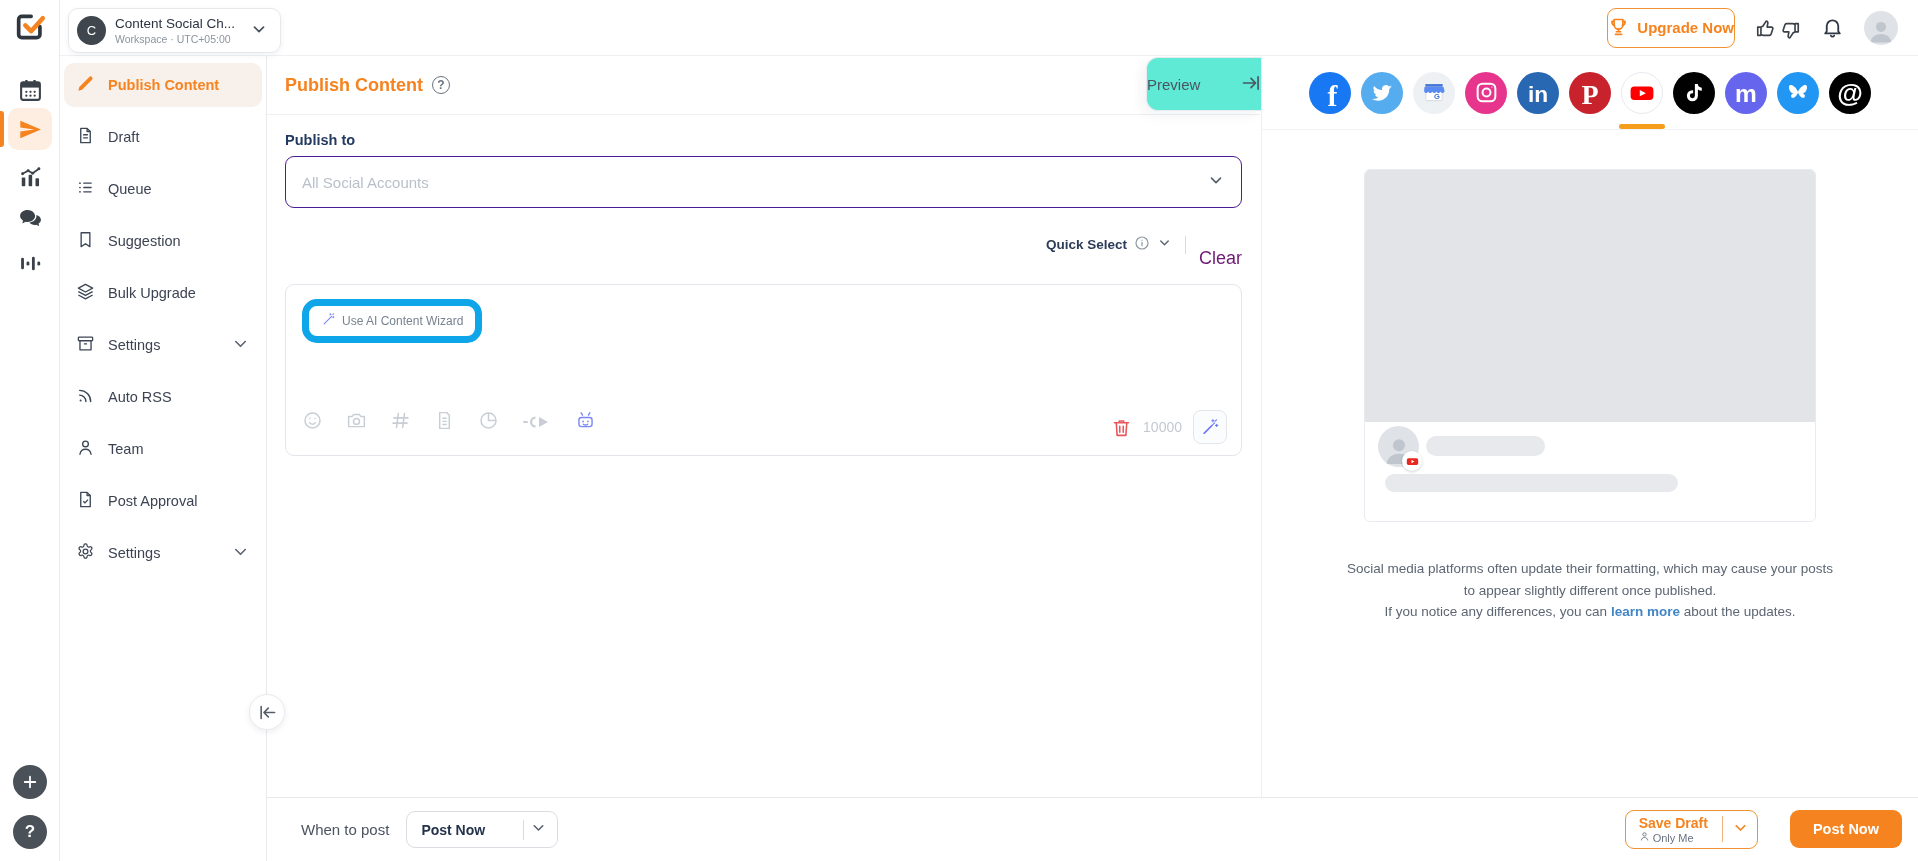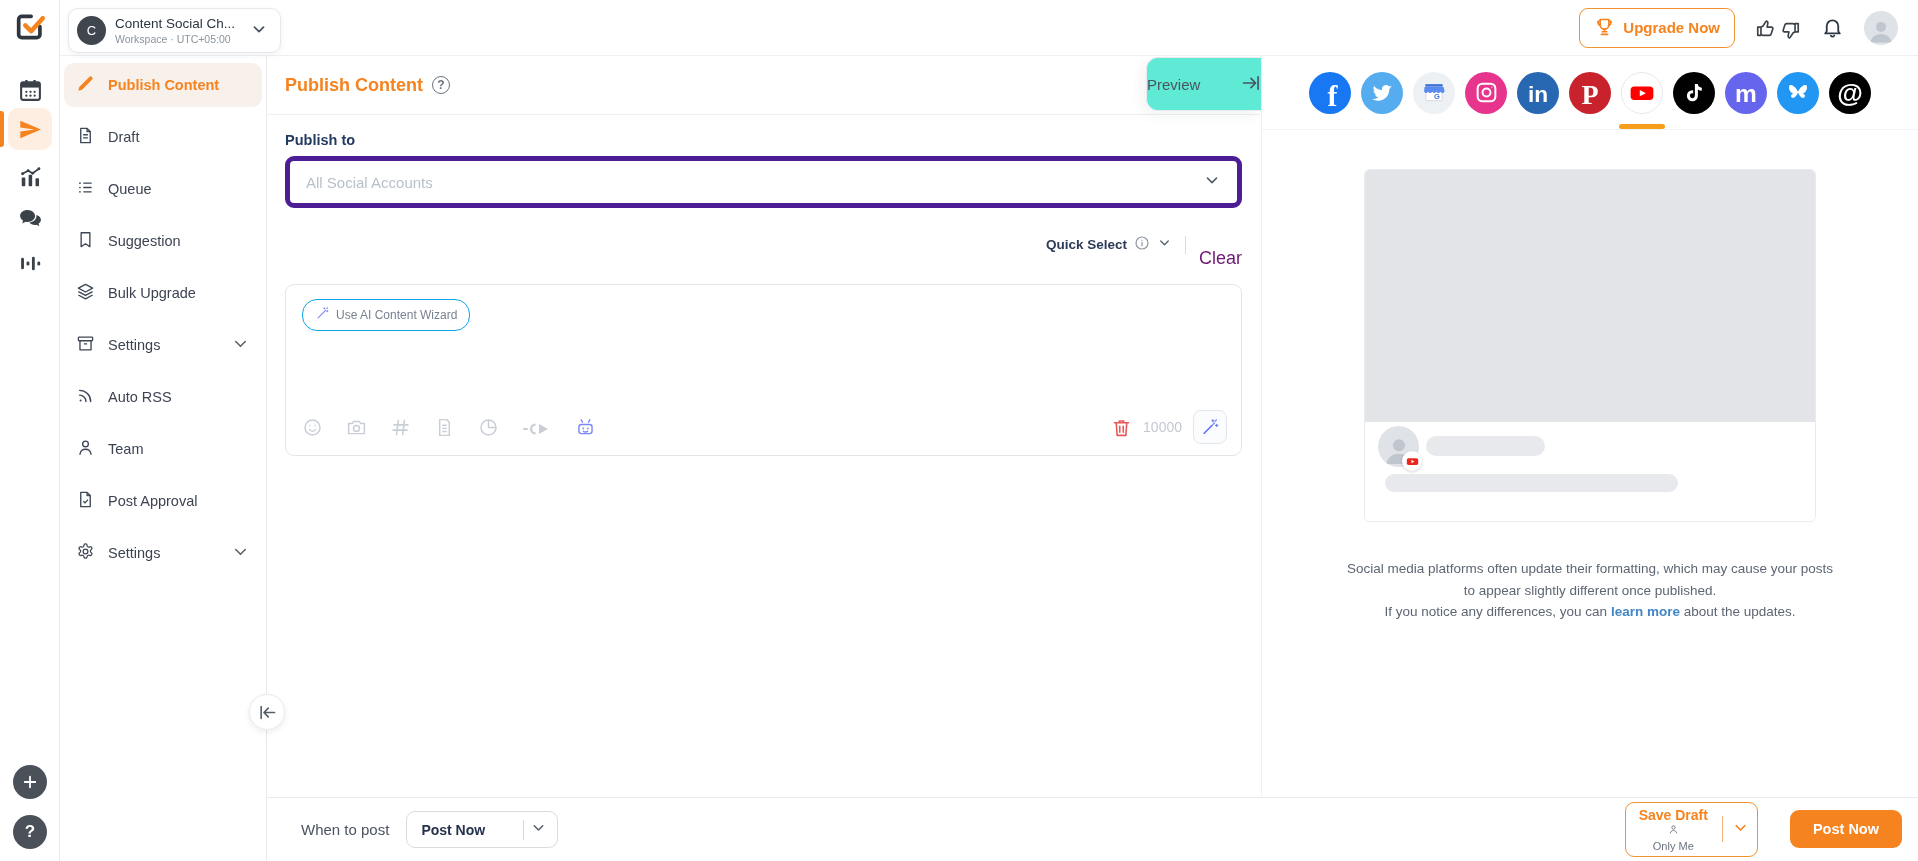--- a/index.html
+++ b/index.html
@@ -16,50 +16,50 @@
   .rail-active-bar { position:absolute; left:0; top:111px; width:4px; height:36px; background:#f5831f; border-radius:0 3px 3px 0; }
   .rail-bottom { position:absolute; left:13px; width:34px; height:34px; border-radius:50%; background:#4a5159; color:#fff; display:flex; align-items:center; justify-content:center; font-size:19px; font-weight:bold; cursor:pointer; }
 
   
   .topbar { position:absolute; left:60px; right:0; top:0; height:56px; background:#fff; border-bottom:1px solid #eef0f3; z-index:30; display:flex; align-items:center; }
   .workspace-card { position:absolute; left:8px; top:8px; height:45px; min-width:196px; background:#fff; border:1px solid #e6e8ec; border-radius:10px; box-shadow:0 2px 6px rgba(20,30,50,.06); display:flex; align-items:center; padding:0 12px 0 8px; gap:9px; cursor:pointer; }
   .ws-avatar { width:29px; height:29px; border-radius:50%; background:#3f464e; color:#fff; font-size:13px; display:flex; align-items:center; justify-content:center; }
   .ws-name { font-size:13.5px; font-weight:normal; color:#2b3440; line-height:1.25; }
   .ws-sub { font-size:10.5px; color:#8b949e; }
   .topbar-right { margin-left:auto; display:flex; align-items:center; gap:20px; padding-right:20px; }
-  .upgrade-btn { display:flex; align-items:center; gap:8px; border:1.5px solid #f0922f; border-radius:9px; padding:7px 14px; color:#f5831f; font-size:15px; font-weight:bold; background:#fff; cursor:pointer; }
+  .upgrade-btn { display:flex; align-items:center; gap:8px; border:1.5px solid #f0922f; border-radius:9px; padding:7px 0; color:#f5831f; font-size:15px; font-weight:bold; background:#fff; cursor:pointer; }
   .thumbs { display:flex; align-items:center; gap:2px; }
   .icon-btn { background:none; border:none; cursor:pointer; display:flex; align-items:center; }
   .user-avatar { width:34px; height:34px; border-radius:50%; background:#dfe3e8; overflow:hidden; display:flex; align-items:flex-end; justify-content:center; cursor:pointer; }
 
   
   .sidebar { position:absolute; left:60px; top:56px; width:207px; bottom:0; background:#fff; border-right:1px solid #e8eaee; z-index:20; padding-top:7px; }
   .side-item { height:44px; margin:0 4px 8px 4px; display:flex; align-items:center; gap:13px; padding:0 12px; border-radius:10px; font-size:14.5px; color:#3c4352; cursor:pointer; }
   .side-item svg { width:19px; height:19px; flex:none; }
   .side-item.active { background:#f8f0ea; color:#f5831f; font-weight:bold; }
   .side-chevron { margin-left:auto; }
 
   
   .main { position:absolute; left:267px; top:56px; width:993px; bottom:64px; background:#fff; }
   .main-header { height:59px; border-bottom:1px solid #eef0f3; display:flex; align-items:center; padding:0 18px; gap:9px; }
   .main-title { font-size:18px; font-weight:bold; color:#f5831f; }
   .preview-tab { position:absolute; left:879px; top:1px; width:115px; height:54px; background:#5eead4; border:1px solid #e9ebee; border-right:none; border-radius:12px 0 0 12px; box-shadow:-5px 5px 12px rgba(20,30,50,.05); display:flex; align-items:center; justify-content:space-between; gap:9px; font-size:15px; color:#4a5563; cursor:pointer; z-index:26; }
   .publish-to { margin:17px 18px 8px; font-size:14.5px; font-weight:bold; color:#233a60; }
-  .account-select { margin:0 18px; height:52px; border:5px solid #4c1d95; border-radius:9px; display:flex; align-items:center; padding:0 16px; cursor:pointer; }
+  .account-select { margin:0 18px; height:52px; border:1px solid #4c1d95; border-radius:9px; display:flex; align-items:center; padding:0 16px; cursor:pointer; }
   .account-placeholder { font-size:15px; color:#b9c0ca; }
   .account-select .chev { margin-left:auto; }
   .quick-row { margin:12px 18px 0; display:flex; justify-content:flex-end; align-items:center; gap:7px; }
   .quick-label { font-size:13.5px; font-weight:bold; color:#2c3b58; cursor:pointer; }
   .vdivider { width:1px; height:18px; background:#d7dbe0; margin:0 6px; }
   .clear-label { font-size:18px; color:#701a75; cursor:pointer;margin-top:28px; }
   .composer { margin:15px 18px 0; height:172px; border:1px solid #e3e6ea; border-radius:9px; position:relative; padding:14px 16px; cursor:text; }
   .composer-top { display:flex; align-items:flex-start; gap:26px; }
   .composer-ph { font-size:15px; font-style:italic; color:#c7ccd4; padding-top:4px; }
-  .ai-chip { display:flex; align-items:center; gap:6px; border:1px solid #0ea5e9; border-radius:15px; padding:6px 12px; font-size:12px; color:#78828f; background:#fff; cursor:pointer; flex:none; }
-  .composer-toolbar { position:absolute; left:16px; right:14px; bottom:11px; display:flex; align-items:center; gap:23px; }
+  .ai-chip { display:flex; align-items:center; gap:6px; border:7px solid #0ea5e9; border-radius:15px; padding:6px 12px; font-size:12px; color:#78828f; background:#fff; cursor:pointer; flex:none; }
+  .composer-toolbar { position:absolute; left:16px; right:14px; bottom:11px; display:flex; gap:23px; }
   .composer-toolbar .cicon { width:21px; height:21px; cursor:pointer; }
   .count-group { margin-left:auto; display:flex; align-items:center; gap:11px; }
   .char-count { font-size:14px; color:#c3c9d1; }
   .wand-btn { width:34px; height:34px; border:1px solid #e3e6ea; border-radius:8px; background:#fbfcfd; display:flex; align-items:center; justify-content:center; cursor:pointer; }
   .collapse-handle { position:absolute; left:-18px; top:638px; width:36px; height:36px; border-radius:50%; background:#fff; border:1px solid #e9ebee; box-shadow:0 2px 6px rgba(20,30,50,.08); display:flex; align-items:center; justify-content:center; cursor:pointer; z-index:25; }
 
   
   .rightpanel { position:absolute; left:1261px; right:0; top:56px; bottom:64px; background:#fff; border-left:1px solid #eef0f3; }
   .platform-tabs { height:74px; display:flex; align-items:center; justify-content:center; gap:10px; border-bottom:1px solid #f1f3f5; }
   .ptab { position:relative; height:100%; display:flex; align-items:center; cursor:pointer; }
@@ -78,21 +78,21 @@
 
   
   .bottombar { position:absolute; left:267px; right:0; bottom:0; height:64px; background:#fff; border-top:1px solid #e8eaee; display:flex; align-items:center; padding:0 16px 0 34px; z-index:22; }
   .when-label { font-size:15px; color:#4b5360; }
   .schedule-select { margin-left:17px; width:152px; height:37px; border:1px solid #d9dde2; border-radius:9px; display:flex; align-items:center; padding:0 10px 0 14px; cursor:pointer; }
   .schedule-value { font-size:14px; font-weight:bold; color:#24324b; }
   .schedule-select .vdivider { margin-left:auto; height:20px; }
   .footer-right { margin-left:auto; display:flex; align-items:center; gap:32px; }
   .save-draft-btn { display:flex; align-items:center; border:1.5px solid #f0922f; border-radius:9px; background:#fff; padding:4px 8px 4px 13px; cursor:pointer; }
   .sd-label { font-size:14px; font-weight:bold; color:#f5831f; line-height:1.2; text-align:left; }
-  .sd-sub { display:flex; align-items:center; gap:3px; font-size:11px; color:#6a7380;flex-direction:column; }
+  .sd-sub { display:flex; align-items:center; gap:3px; font-size:11px; color:#6a7380; }
   .sd-div { width:1px; height:26px; background:#f2b279; margin:0 9px 0 14px; }
   .post-now-btn { background:#f5831f; border:none; color:#fff; font-weight:bold; font-size:14.5px; padding:11px 23px; border-radius:9px; cursor:pointer; font-family:inherit; }
 
   .helpq { width:18px; height:18px; border-radius:50%; border:1.5px solid #6b7480; color:#6b7480; font-size:12px; font-weight:bold; display:flex; align-items:center; justify-content:center; cursor:pointer; }
 </style>
 </head>
 <body>
 
 <div class="app">
 

